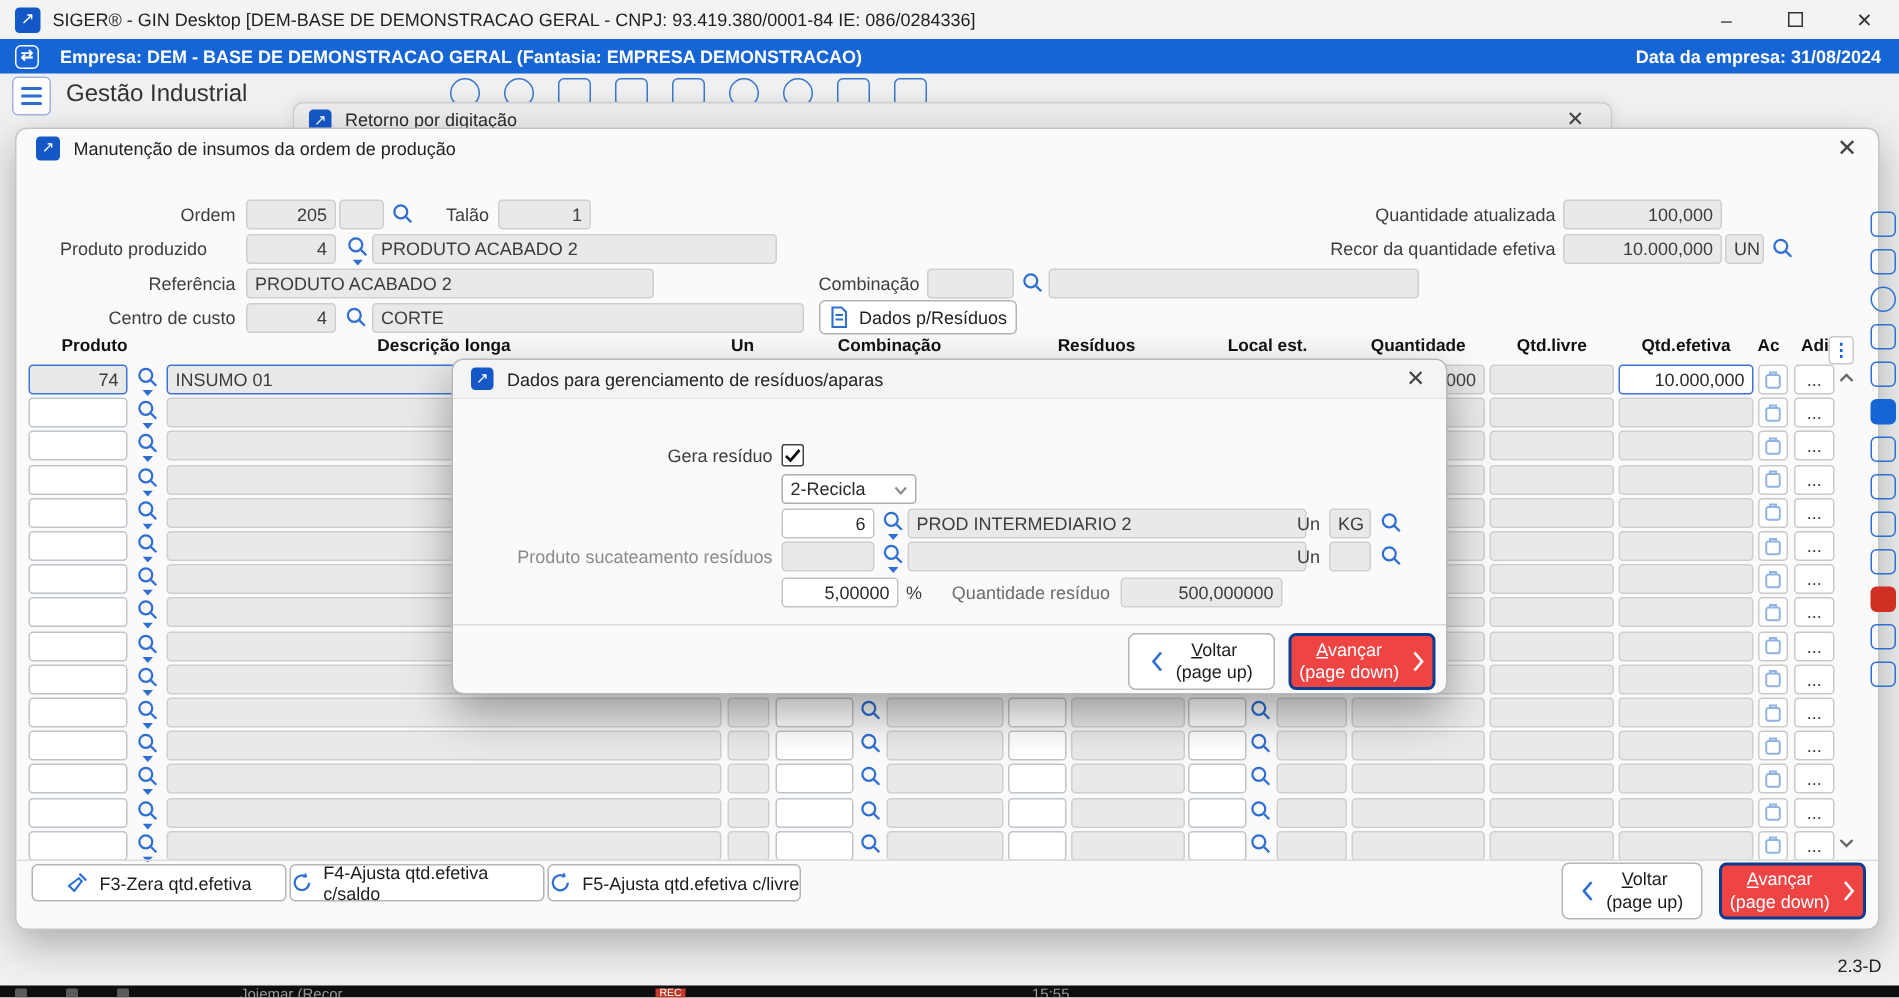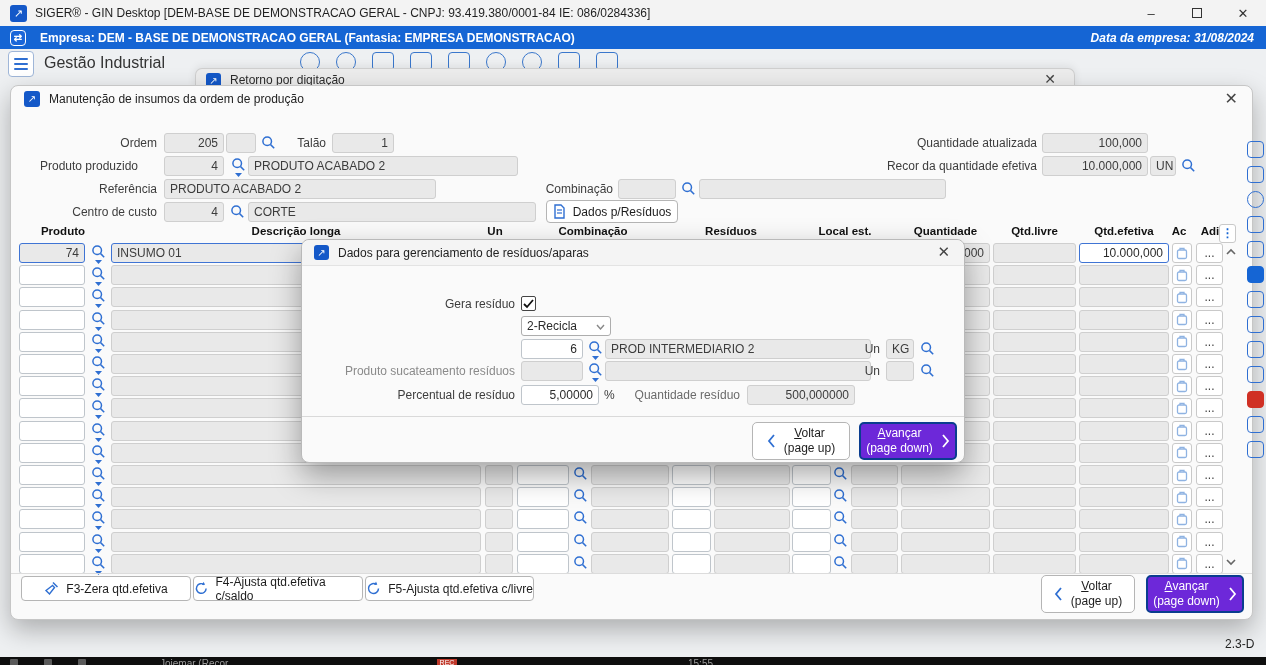--- a/index.html
+++ b/index.html
@@ -10,21 +10,21 @@
   .titlebar { height:26px; background:#f3f3f3; display:flex; align-items:center; position:relative; }
   .appicon { width:17px; height:17px; background:#1458c8; border-radius:3px; color:#fff; font-size:11px; line-height:17px; text-align:center; margin:0 8px 0 10px; flex:0 0 auto; }
   .titlebar .ttxt { font-size:12px; color:#1f1f1f; }
   .winbtns { position:absolute; right:0; top:0; height:26px; display:flex; }
   .winbtn { width:46px; height:26px; display:flex; align-items:center; justify-content:center; color:#333; font-size:13px; }
   .maxglyph { width:10px; height:10px; border:1.2px solid #333; }
 
   
   .companybar { height:23px; background:#1565d4; display:flex; align-items:center; color:#fff; font-weight:bold; position:relative; }
   .cicon { width:16px; height:16px; background:#1a66d9; border:1.5px solid #fff; border-radius:4px; margin:0 14px 0 10px; color:#fff; font-size:10px; line-height:13px; text-align:center; }
-  .companybar .right { position:absolute; right:12px;font-style:italic; }
+  .companybar .right { position:absolute; right:12px; }
 
   
   .apphead { position:absolute; top:49px; left:0; width:100%; height:36px; }
   .hamb { position:absolute; left:8px; top:2px; width:26px; height:26px; background:#fff; border:1px solid #9fb6d8; border-radius:4px; display:flex; flex-direction:column; justify-content:center; gap:3px; padding:0 5px; }
   .hamb i { display:block; height:2px; background:#2f6fd2; border-radius:1px; }
   .module { position:absolute; left:44px; top:5px; font-size:16px; color:#333; }
   .topicons { position:absolute; left:300px; top:3px; display:flex; gap:16px; }
   .tico { width:22px; height:19px; border:1.7px solid #3a77cc; border-radius:4px; }
   .tico.circle { border-radius:50%; width:20px; height:20px; }
 
@@ -47,21 +47,21 @@
   .fld.num { text-align:right; }
   .fld.center { text-align:center; }
   .fld.sel { border:1.5px solid #3f74d4; }
   .qicon { position:absolute; width:16px; height:16px; }
   .qwrap { position:absolute; width:16px; display:flex; flex-direction:column; align-items:center; }
 
   .btn { position:absolute; background:#fff; border:1px solid #b5b5b5; border-radius:4px; display:flex; align-items:center; justify-content:center; gap:7px; color:#1d1d1d; }
   .navbtn { display:flex; align-items:center; justify-content:center; gap:8px; border-radius:5px; position:absolute; }
   .navbtn .lines { text-align:center; line-height:15px; }
   .navbtn.back { background:#fff; border:1px solid #b5b5b5; color:#1d1d1d; }
-  .navbtn.next { background:#6d28d9; border:2px solid #0a3d8f; color:#fff; font-weight:normal; }
+  .navbtn.next { background:#ef4444; border:2px solid #0a3d8f; color:#fff; font-weight:normal; }
   .ul1::first-letter { text-decoration:underline; }
 
   
   .thead { position:absolute; top:139px; left:0; right:0; height:17px; font-weight:bold; font-size:11.5px; color:#111; }
   .thead span { position:absolute; text-align:center; }
   .tbody { position:absolute; top:157px; left:0; right:0; height:334px; }
   .trow { position:absolute; left:0; right:0; height:22px; }
   .cellbtn { position:absolute; height:20px; background:#fff; border:1px solid #c9c9c9; border-radius:3px; display:flex; align-items:center; justify-content:center; color:#3c3c3c; }
   .vmenu { position:absolute; left:1208px; top:138px; width:17px; height:19px; background:#fff; border:1px solid #c9c9c9; border-radius:3px; color:#1565d4; font-weight:bold; text-align:center; line-height:16px; }
   .scrl { position:absolute; left:1214px; width:14px; height:12px; color:#666; }
@@ -972,21 +972,20 @@
         </svg>
       </span>
     <div class="fld gray" style="left:303px; top:121px; width:266px;"></div>
     <div class="flabel" style="left:556px; top:121px; width:22px;">Un</div>
     <div class="fld gray center" style="left:584px; top:121px; width:28px;"></div>
     <span class="qicon" style="left:618px; top:123px;"><svg width="15" height="15" viewBox="0 0 15 15">
           <circle cx="6.2" cy="6.2" r="4.3" fill="none" stroke="#2f6fd2" stroke-width="1.5"></circle>
           <line x1="9.6" y1="9.6" x2="13.2" y2="13.2" stroke="#2f6fd2" stroke-width="1.5"></line>
         </svg></span>
 
-    <div class="flabel" style="left:10px; top:145px; width:203px;">Percentual de resíduo</div>
     <div class="fld num" style="left:219px; top:145px; width:78px;">5,00000</div>
     <div class="flabel" style="left:302px; top:145px; width:14px; text-align:left;">%</div>
     <div class="flabel midlabel" style="left:330px; top:145px; width:108px;">Quantidade resíduo</div>
     <div class="fld gray num" style="left:445px; top:145px; width:108px;">500,000000</div>
 
     <div class="msep"></div>
 
     <div class="navbtn back" style="left:450px; top:182px; width:98px; height:38px;">
       <svg width="9" height="14" viewBox="0 0 9 14">
           <polyline points="7,1 2,7 7,13" fill="none" stroke="#2f6fd2" stroke-width="1.8"></polyline>

